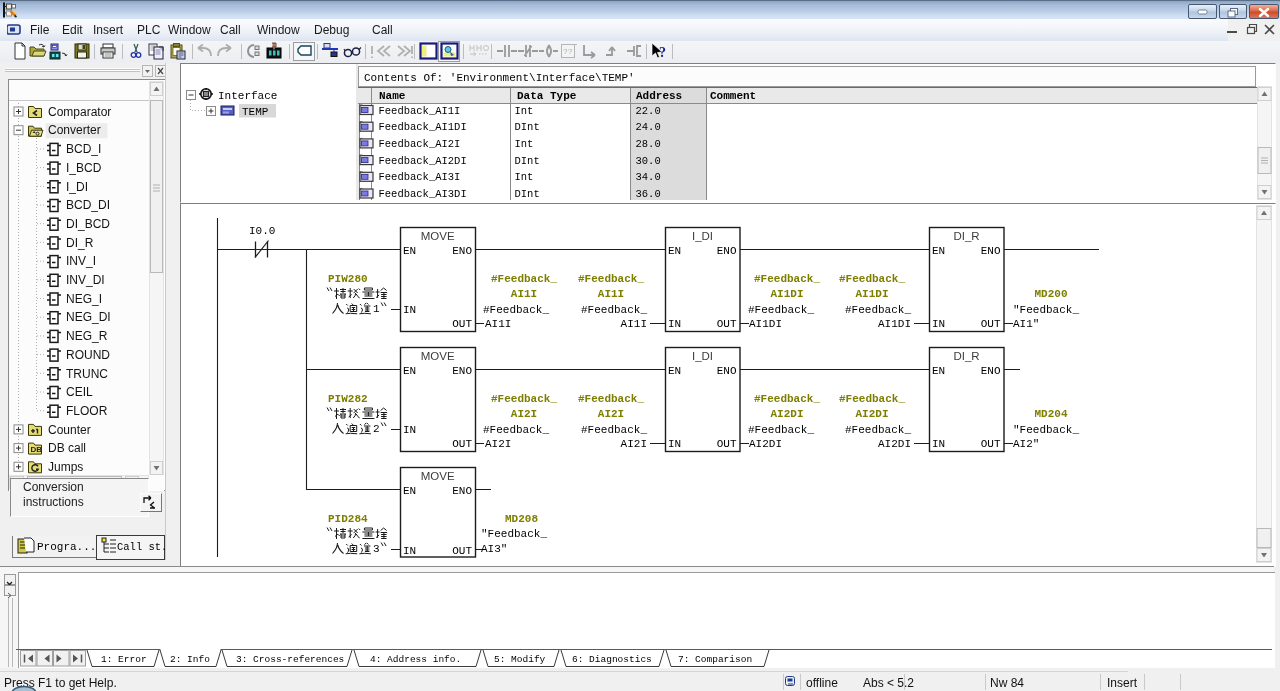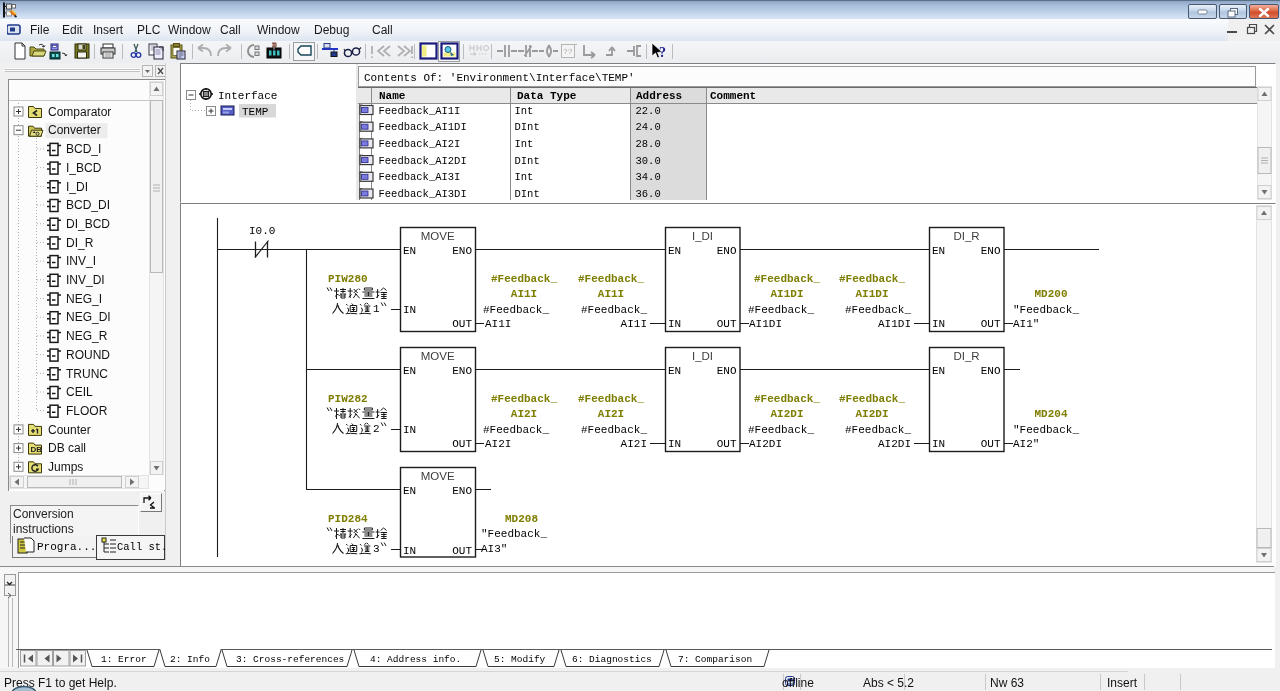--- a/index.html
+++ b/index.html
@@ -394,21 +394,21 @@
       <path d="M16 466.8 h5" stroke="#333"></path>
       <path d="M18.5 464.3 v5" stroke="#333"></path>
       <g transform="translate(28,460.3)">
             <path d="M0.5 12.5 L0.5 1.5 L5.5 1.5 L7 3.5 L13.5 3.5 L13.5 12.5 Z" fill="#e4dd74" stroke="#3c3808"></path>
       <path d="M10 6 a3.3 3.3 0 1 0 0.2 3 l-2.2 0" stroke="#222" stroke-width="1.4" fill="none"></path>
       </g>
       <text x="48" y="471.0">Jumps</text>
       </g>
     </svg>
 
-    <div class="abs" style="left:10px;top:442px;width:125px;height:36px;background:#f4f4f4;border:1px solid;border-color:#8a8a8a #fff #fff #8a8a8a;font-size:12px;color:#222;line-height:15px;padding-left:2px;padding-top:1px;">Conversion<br>instructions</div>
+    <div class="abs" style="left:10px;top:415px;width:125px;height:36px;background:#f4f4f4;border:1px solid;border-color:#8a8a8a #fff #fff #8a8a8a;font-size:12px;color:#222;line-height:15px;padding-left:12px;padding-top:1px;">Conversion<br>instructions</div>
     <div class="abs" style="left:140px;top:430px;width:20px;height:17px;background:#f4f4f4;border:1px solid;border-color:#fdfdfd #777 #777 #fdfdfd;">
       <svg width="18" height="15" viewBox="0 0 18 15">
           <path d="M3 9 V4 H10 M10 4 L7.5 1.8 M10 4 L7.5 6.2 M13 8 L9.5 11 L13 13.5 M9 14 H14" stroke="#111" fill="none" stroke-width="1.3"></path>
         </svg>
     </div>
 
     <div class="abs" style="left:12px;top:473px;width:84px;height:21px;background:#f2f2f2;border:1px solid #7a7a7a;border-top:none;"></div>
     <div class="abs" style="left:96px;top:471.5px;width:67px;height:23px;background:#f5f5f5;border:1px solid #3a3a3a;"></div>
     <svg class="abs" style="left:16px;top:474px" width="149" height="19" viewBox="0 0 149 19">
       <g transform="translate(2,1)">
@@ -764,24 +764,24 @@
     <svg class="abs" style="left:10px;top:14px" width="28" height="6" viewBox="0 0 28 6">
         <ellipse cx="14" cy="7" rx="12" ry="6.5" fill="#a8c0d4" stroke="#38586e" stroke-width="1.5"></ellipse>
       </svg>
     <span class="sbar-sep" style="left:783px"></span>
     <svg class="abs" style="left:785px;top:4px" width="11" height="12" viewBox="0 0 11 12">
       <rect x="0.5" y="0.5" width="9" height="9" rx="2" fill="#e8eef8" stroke="#223a8c"></rect>
       <rect x="2.5" y="2.5" width="5" height="3" fill="#223a8c"></rect>
       <path d="M3 8 L8 8" stroke="#223a8c"></path>
     </svg>
     <span class="sbar-sep" style="left:800px"></span>
-    <span class="sbar-txt" style="left:782px">offline</span>
+    <span class="sbar-txt" style="left:806px">offline</span>
     <span class="sbar-sep" style="left:904px"></span>
     <span class="sbar-txt" style="left:863px">Abs &lt; 5.2</span>
     <span class="sbar-sep" style="left:985px"></span>
-    <span class="sbar-txt" style="left:990px">Nw 63</span>
+    <span class="sbar-txt" style="left:990px">Nw 84</span>
     <span class="sbar-sep" style="left:1100px"></span>
     <span class="sbar-txt" style="left:1107px">Insert</span>
     <span class="sbar-sep" style="left:1144px"></span>
     <span class="sbar-sep" style="left:1180px"></span>
   </div>
 
 </div>
 
 </body></html>

